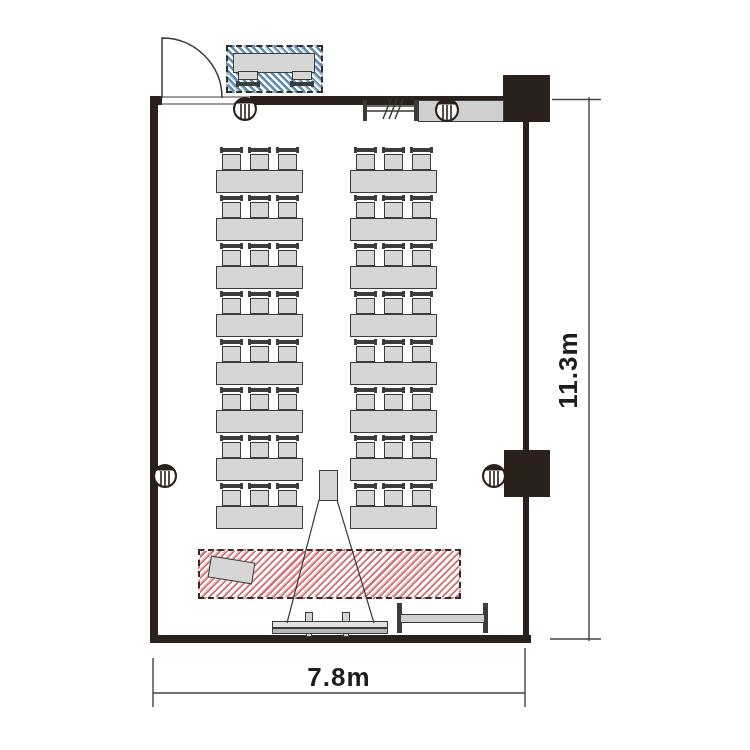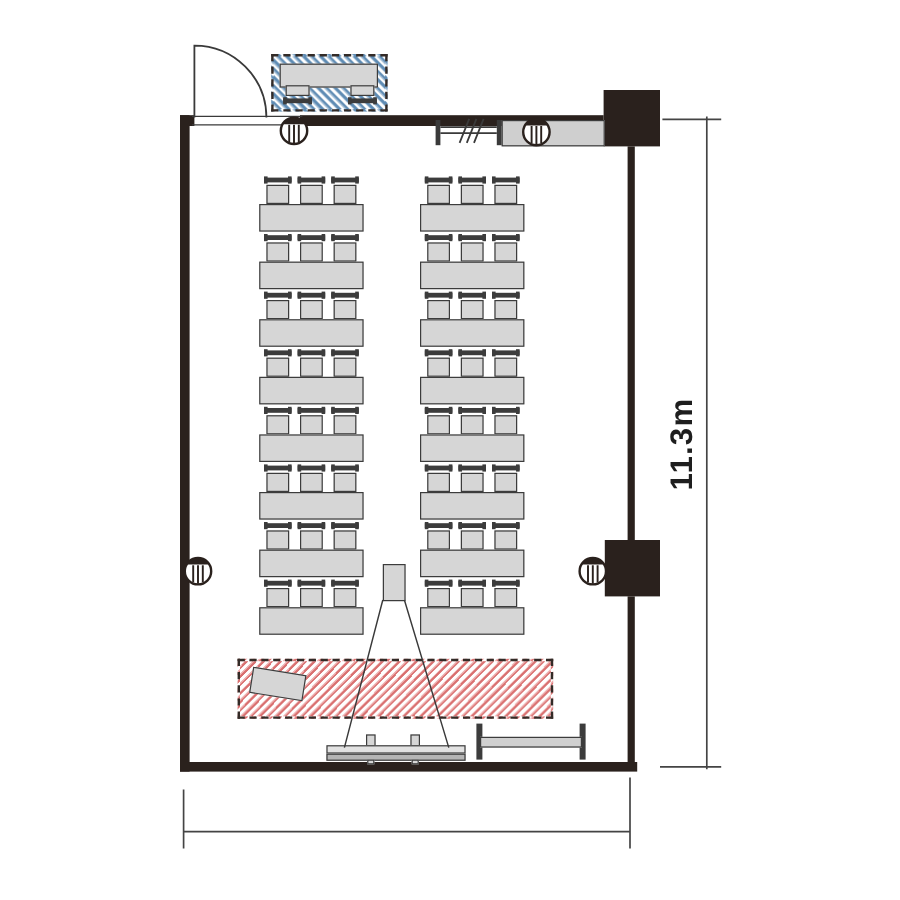--- a/index.html
+++ b/index.html
@@ -328,14 +328,15 @@
 
     <g stroke="#444" stroke-width="1.4" fill="none">
       <path d="M153 658 V707 M525 648 V707 M153 693 H525"></path>
     </g>
 
     <g stroke="#444" stroke-width="1.4" fill="none">
       <path d="M552 99.5 H601 M550 639 H601 M589 97 V641"></path>
     </g>
   </svg>
 
+  <div id="dim-w-label" class="dim-label">7.8m</div>
   <div id="dim-h-label" class="dim-label">11.3m</div>
 </div>
 
 </body></html>

